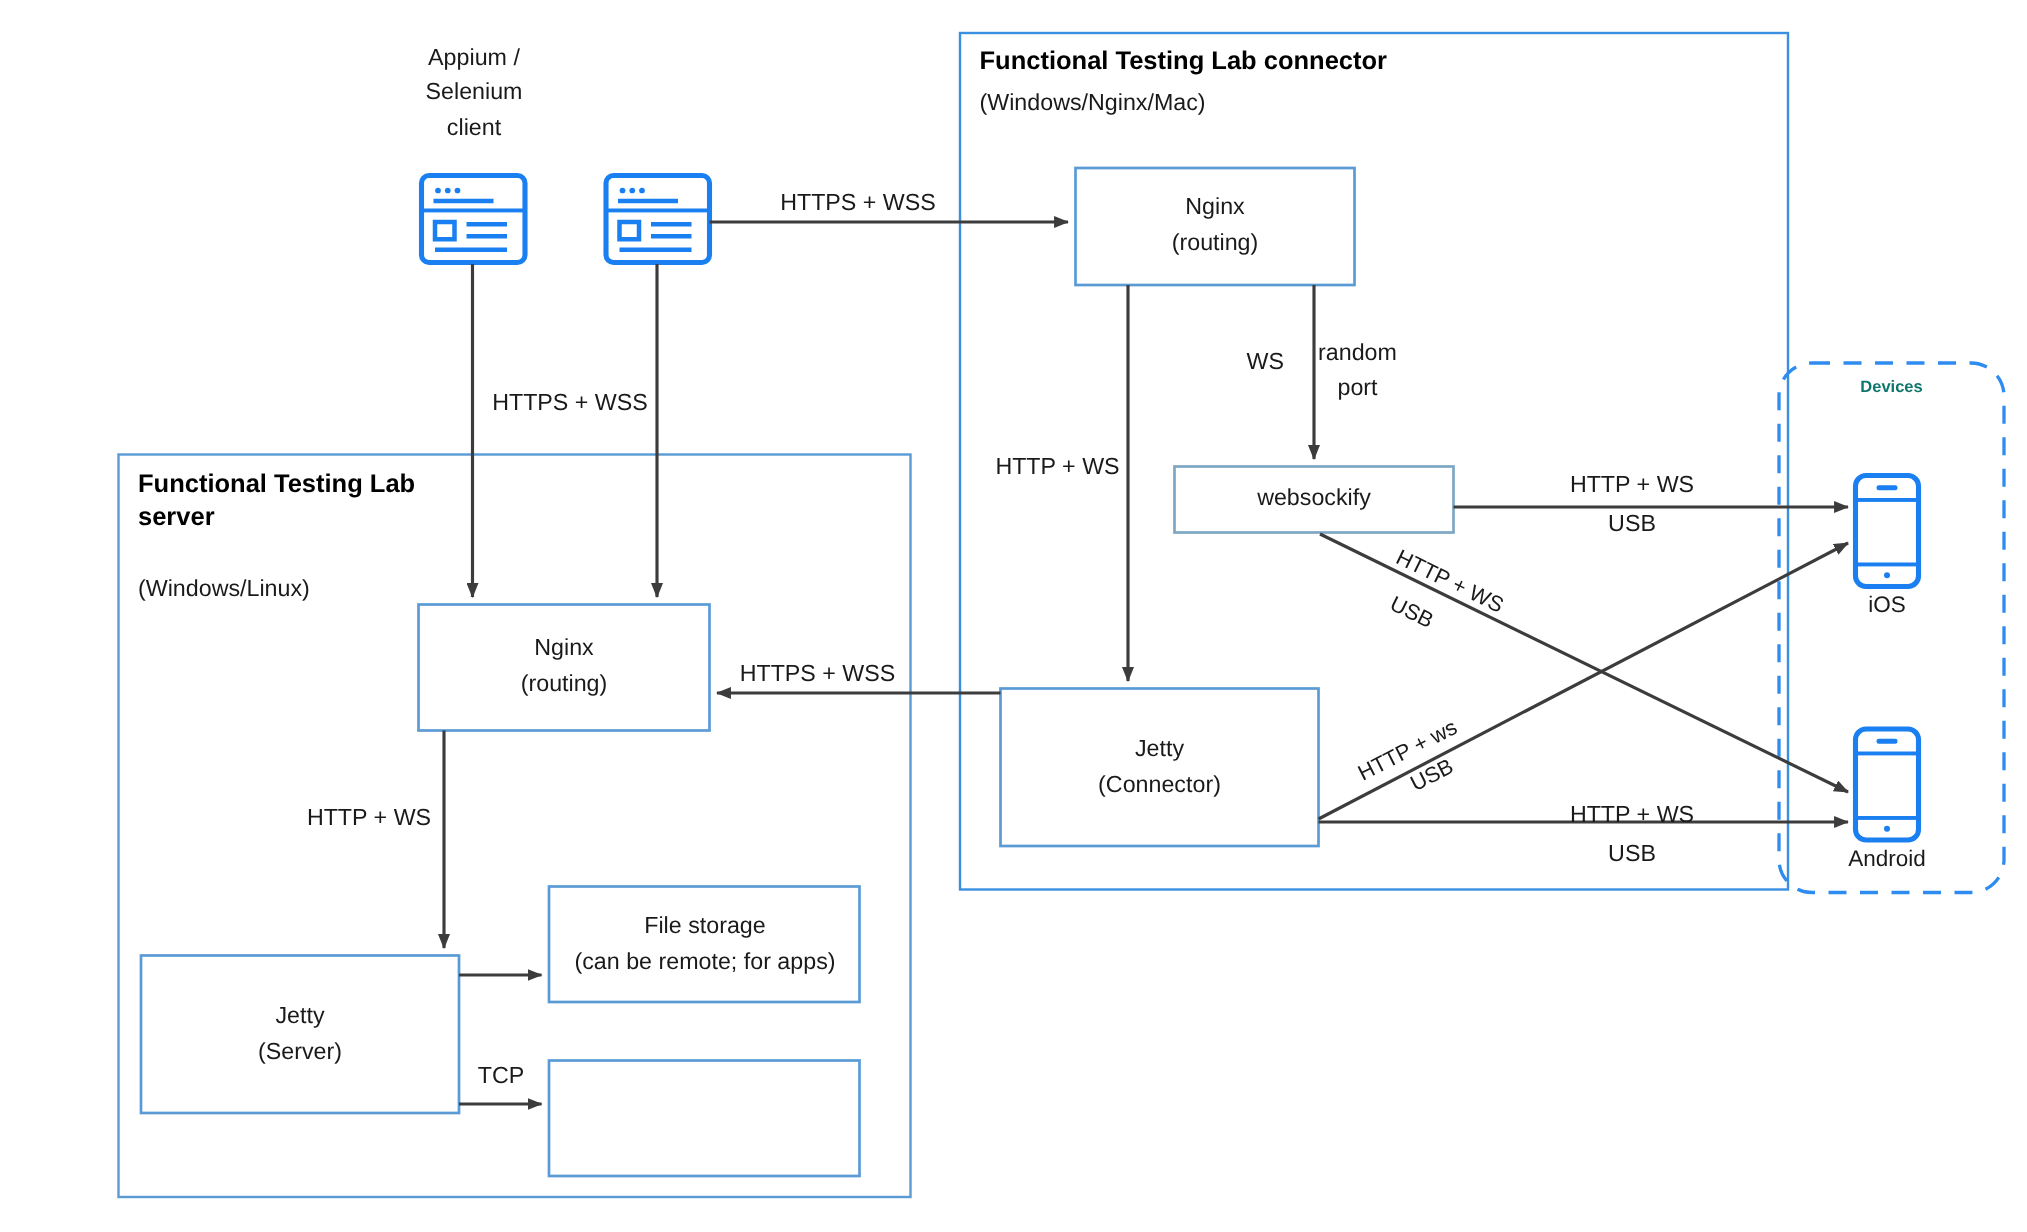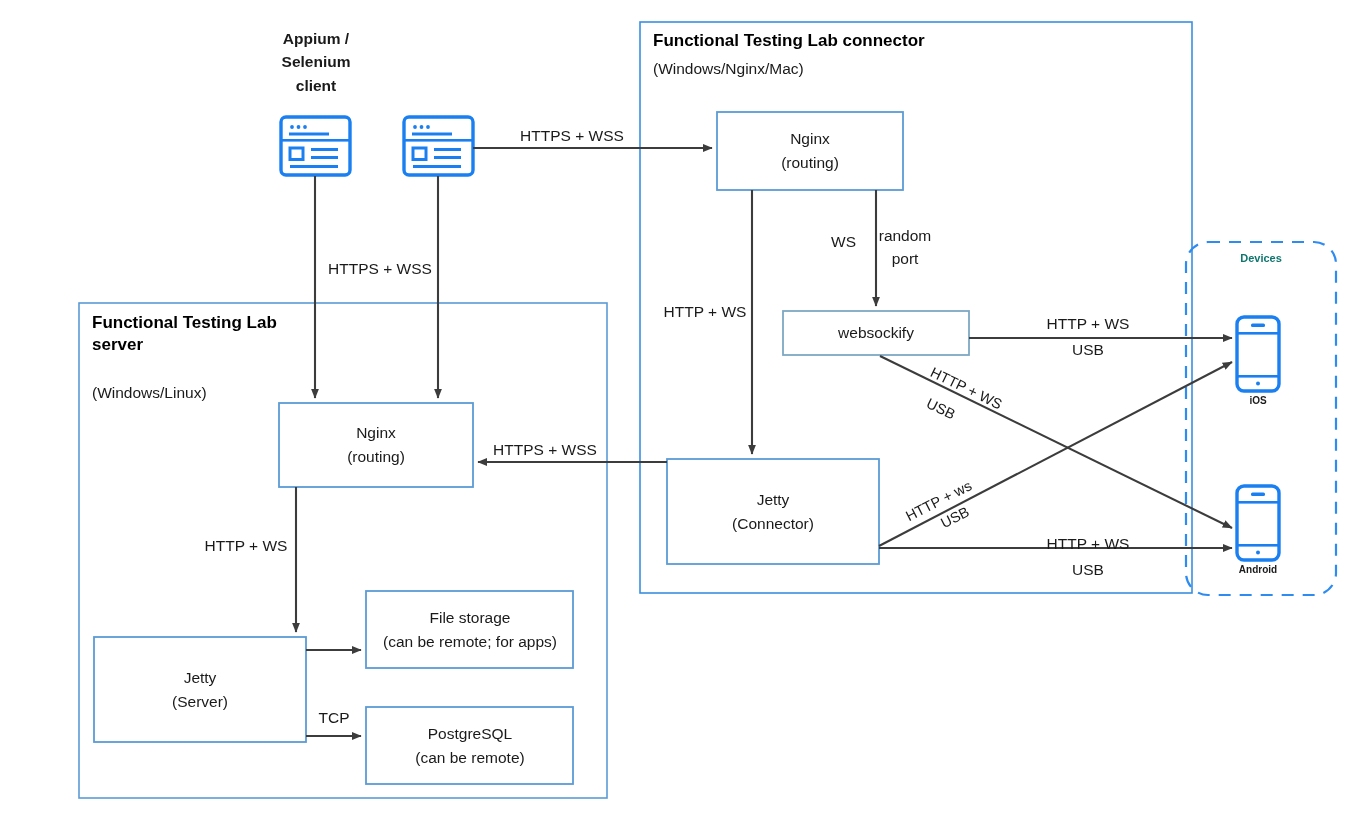--- a/index.html
+++ b/index.html
@@ -6,21 +6,21 @@
   body{width:1351px;height:821px;font-family:"Liberation Sans",sans-serif;color:#111111;}
   #stage{position:relative;width:1351px;height:821px;overflow:hidden;background:#fff;}
   svg.layer{position:absolute;left:0;top:0;width:1351px;height:821px;}
   .lbl{position:absolute;font-size:15.5px;color:#1a1a1a;white-space:nowrap;line-height:1.28;}
   .lbl.c{text-align:center;transform:translateX(-50%);}
   .grp-title{position:absolute;font-size:17px;font-weight:bold;color:#000;line-height:1.3;}
   .grp-sub{position:absolute;font-size:15.5px;color:#1a1a1a;}
   .boxtext{position:absolute;text-align:center;font-size:15.5px;color:#1a1a1a;line-height:1.55;white-space:nowrap;transform:translate(-50%,-50%);}
   .rot{position:absolute;font-size:14.5px;color:#1a1a1a;white-space:nowrap;transform-origin:0 0;}
   .dev-title{position:absolute;font-size:11px;font-weight:bold;color:#0f766e;text-align:center;transform:translateX(-50%);}
-  .dev-cap{position:absolute;font-size:10px;color:#1a1a1a;text-align:center;transform:translateX(-50%);font-weight:bold;}
+  .dev-cap{position:absolute;font-size:15px;color:#1a1a1a;text-align:center;transform:translateX(-50%);}
   .ctr2{position:absolute;text-align:center;font-size:15.5px;line-height:1.5;transform:translateX(-50%);color:#1a1a1a;}
 </style>
 </head>
 <body>
 
 <div id="stage">
 
   <svg class="layer" viewBox="0 0 1351 821">
     <defs>
       <marker id="ah" markerWidth="10" markerHeight="8" refX="9.3" refY="4" orient="auto" markerUnits="userSpaceOnUse">
@@ -110,21 +110,21 @@
 
     <path d="M969,338 L1232,338" stroke="#3c3c3c" stroke-width="2.1" fill="none" marker-end="url(#ah)"></path>
 
     <path d="M880,356 L1232,528" stroke="#3c3c3c" stroke-width="2.1" fill="none" marker-end="url(#ah)"></path>
 
     <path d="M879,546 L1232,362" stroke="#3c3c3c" stroke-width="2.1" fill="none" marker-end="url(#ah)"></path>
 
     <path d="M879,548 L1232,548" stroke="#3c3c3c" stroke-width="2.1" fill="none" marker-end="url(#ah)"></path>
   </svg>
 
-  <div class="ctr2" style="left:316px;top:27px;font-weight:bold;">Appium /<br>Selenium<br>client</div>
+  <div class="ctr2" style="left:316px;top:27px;">Appium /<br>Selenium<br>client</div>
 
   <div class="grp-title" style="left:653px;top:30px;">Functional Testing Lab connector</div>
   <div class="grp-sub" style="left:653px;top:60px;">(Windows/Nginx/Mac)</div>
 
   <div class="grp-title" style="left:92px;top:312px;width:230px;">Functional Testing Lab<br>server</div>
   <div class="grp-sub" style="left:92px;top:384px;">(Windows/Linux)</div>
 
   <div class="dev-title" style="left:1261px;top:252px;">Devices</div>
 
   <div class="boxtext" style="left:376px;top:445px;">
@@ -135,24 +135,20 @@
   <div class="boxtext" style="left:200px;top:690px;">
     <div>Jetty</div>
     <div>(Server)</div>
   </div>
 
   <div class="boxtext" style="left:470px;top:630px;">
     <div>File storage</div>
     <div>(can be remote; for apps)</div>
   </div>
 
-  <div class="boxtext" style="left:470px;top:746px;">
-    <div>PostgreSQL</div>
-    <div>(can be remote)</div>
-  </div>
 
   <div class="boxtext" style="left:810px;top:151px;">
     <div>Nginx</div>
     <div>(routing)</div>
   </div>
 
   <div class="boxtext" style="left:876px;top:333px;">
     <div>websockify</div>
   </div>
 

